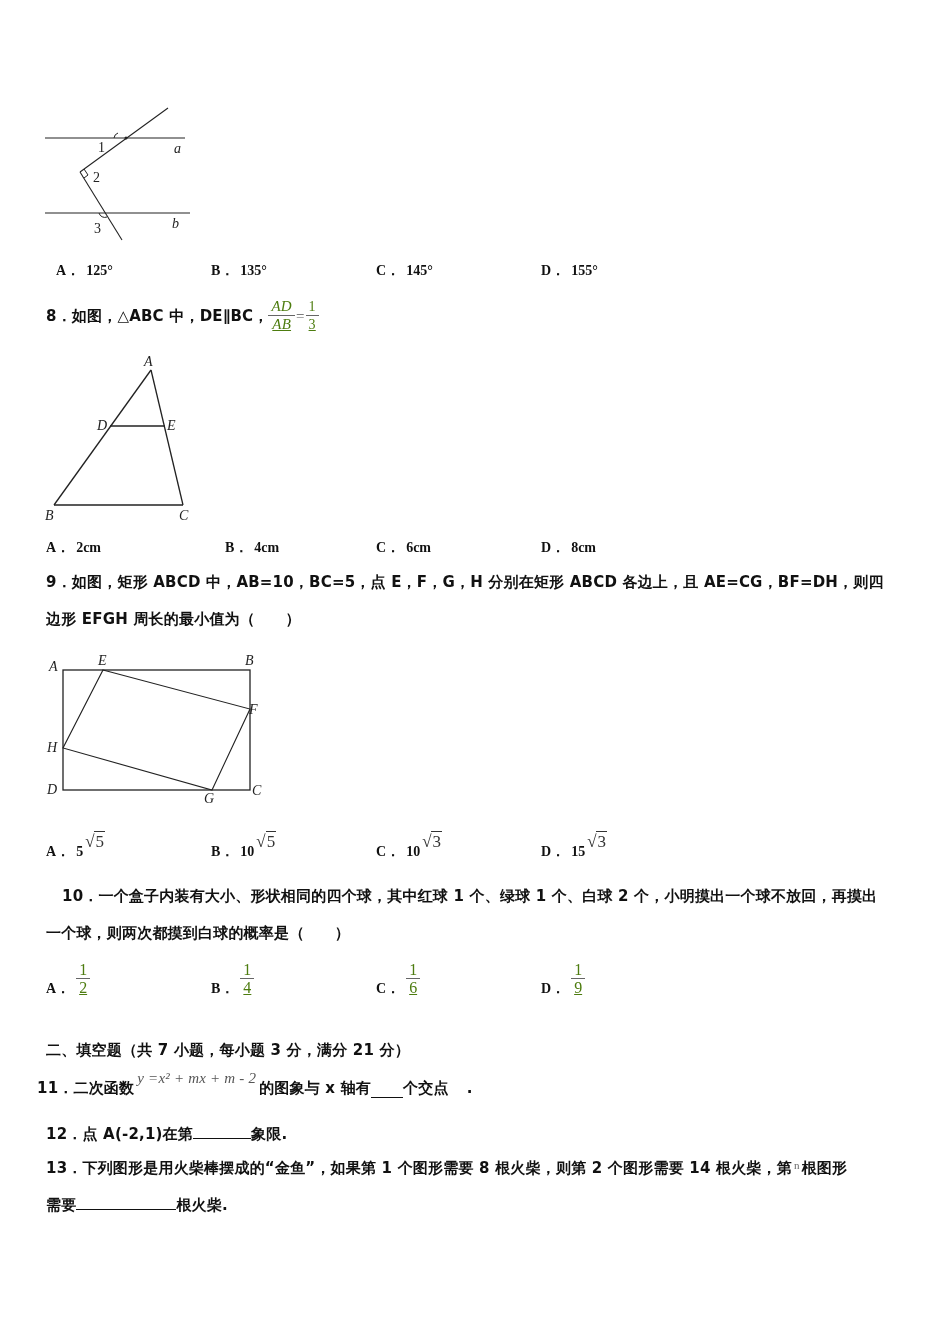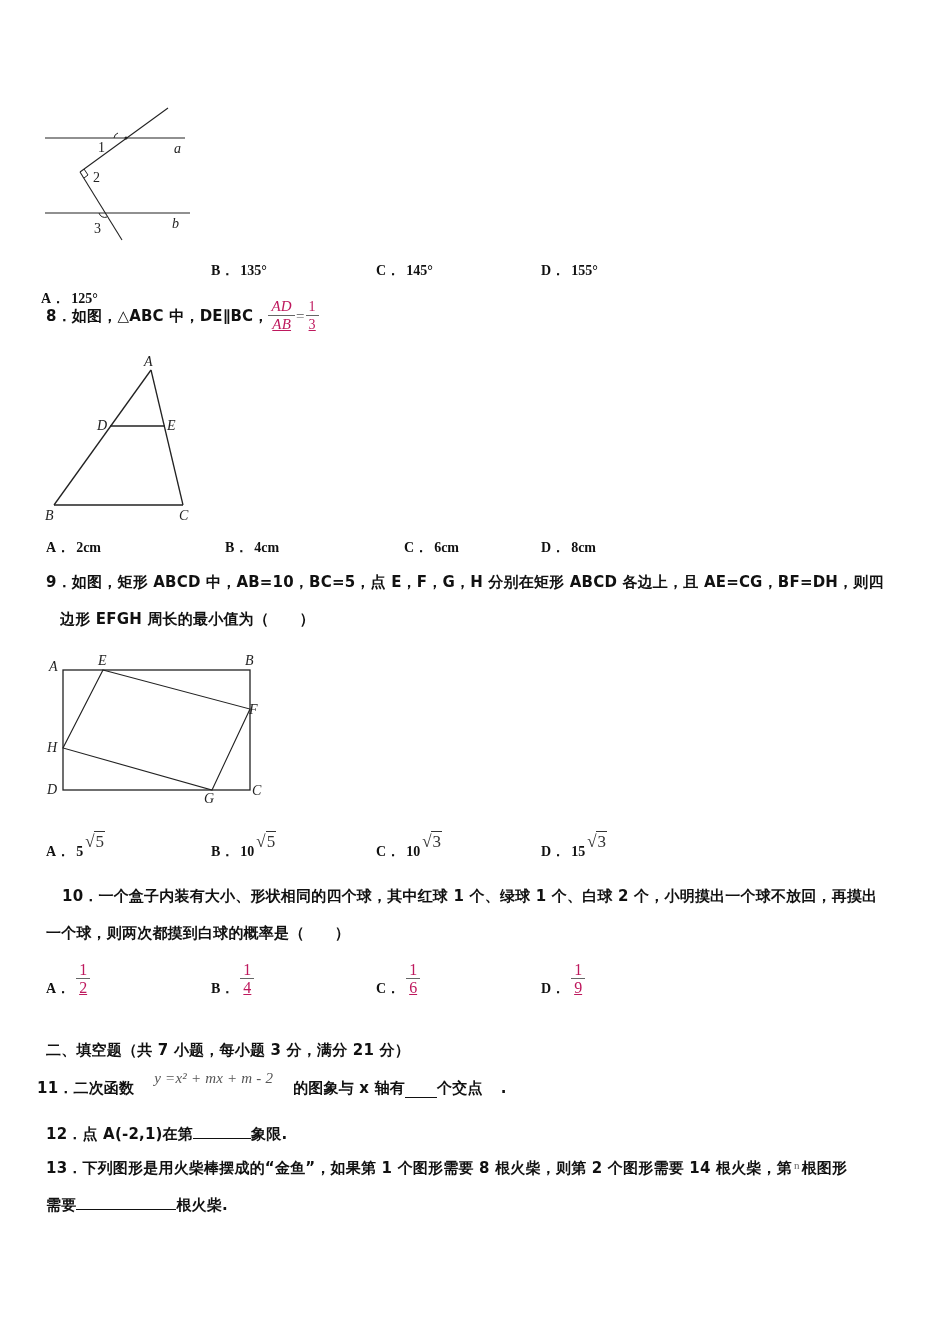--- a/index.html
+++ b/index.html
@@ -20,21 +20,21 @@
     font-family: "Liberation Serif", "DejaVu Serif", serif;
   }
   .opt-label { display: inline-block; margin-right: 6px; }
   .math {
     font-family: "Liberation Serif", "DejaVu Serif", serif;
     font-style: italic; font-weight: normal; color: #555;
   }
   .frac {
     display: inline-flex; flex-direction: column; align-items: center;
     vertical-align: middle; font-family: "Liberation Serif", serif;
-    font-weight: normal; color: #be185d; font-size: 16px; line-height: 17px;
+    font-weight: normal; color: #4d7c0f; font-size: 16px; line-height: 17px;
   }
   .frac .num { padding: 0 3px; }
   .frac .bar { width: 100%; height: 1px; background: #666; }
   .frac .den { padding: 0 3px; text-decoration: underline; }
   .sqrt {
     font-family: "Liberation Serif", serif; font-weight: normal; color: #333;
     font-size: 17px; position: relative; top: -9px; margin-left: 2px;
   }
   .sqrt .rad { border-top: 1px solid #333; padding: 0 1px; }
   .blank { display: inline-block; border-bottom: 1.5px solid #111; vertical-align: baseline; }
@@ -52,21 +52,21 @@
   <path d="M74,38 A6,6 0 0,1 78,33" fill="none" stroke="#222" stroke-width="1"></path>
   <path d="M59,113 A6,6 0 0,0 67,117" fill="none" stroke="#222" stroke-width="1"></path>
   <circle cx="86" cy="38" r="1.5" fill="#222"></circle>
   <text x="58" y="52" font-size="14" style="font-style:normal">1</text>
   <text x="53" y="82" font-size="14" style="font-style:normal">2</text>
   <text x="54" y="133" font-size="14" style="font-style:normal">3</text>
   <text x="134" y="53" font-size="14">a</text>
   <text x="132" y="128" font-size="14">b</text>
 </svg>
 
-<div class="abs opt" style="left:41px; top:262px;margin-top:28px;">
+<div class="abs opt" style="left:56px; top:262px;">
   <span class="opt-label">A．</span><span>125°</span>
 </div>
 <div class="abs opt" style="left:211px; top:262px;">
   <span class="opt-label">B．</span><span>135°</span>
 </div>
 <div class="abs opt" style="left:376px; top:262px;">
   <span class="opt-label">C．</span><span>145°</span>
 </div>
 <div class="abs opt" style="left:541px; top:262px;">
   <span class="opt-label">D．</span><span>155°</span>
@@ -98,29 +98,29 @@
   <text x="5" y="175" font-size="14">B</text>
   <text x="139" y="175" font-size="14">C</text>
 </svg>
 
 <div class="abs opt" style="left:46px; top:539px;">
   <span class="opt-label">A．</span><span>2cm</span>
 </div>
 <div class="abs opt" style="left:225px; top:539px;">
   <span class="opt-label">B．</span><span>4cm</span>
 </div>
-<div class="abs opt" style="left:376px; top:539px;margin-left:28px;">
+<div class="abs opt" style="left:376px; top:539px;">
   <span class="opt-label">C．</span><span>6cm</span>
 </div>
 <div class="abs opt" style="left:541px; top:539px;">
   <span class="opt-label">D．</span><span>8cm</span>
 </div>
 
 <div class="abs q-text" style="left:46px; top:572px;">9．如图，矩形 ABCD 中，AB=10，BC=5，点 E，F，G，H 分别在矩形 ABCD 各边上，且 AE=CG，BF=DH，则四</div>
-<div class="abs q-text" style="left:46px; top:609px;margin-left:14px;">边形 EFGH 周长的最小值为（　　）</div>
+<div class="abs q-text" style="left:46px; top:609px;">边形 EFGH 周长的最小值为（　　）</div>
 
 <svg class="abs" style="left:40px; top:645px;" width="240" height="160" viewBox="0 0 240 160">
   <rect x="23" y="25" width="187" height="120" fill="none" stroke="#222" stroke-width="1.3"></rect>
   <polygon points="63,25 210,64 172,145 23,103" fill="none" stroke="#222" stroke-width="1.1"></polygon>
   <text x="9" y="26" font-size="14">A</text>
   <text x="58" y="20" font-size="14">E</text>
   <text x="205" y="20" font-size="14">B</text>
   <text x="209" y="69" font-size="14">F</text>
   <text x="7" y="107" font-size="14">H</text>
   <text x="7" y="149" font-size="14">D</text>
@@ -174,21 +174,21 @@
       <span class="num">1</span>
       <span class="bar"></span>
       <span class="den">9</span>
     </span>
 </div>
 
 <div class="abs q-text" style="left:46px; top:1040px;">二、填空题（共 7 小题，每小题 3 分，满分 21 分）</div>
 
 <div class="abs q-text" style="left:37px; top:1068px; display:flex; align-items:flex-end; height:30px;">
   <span>11．二次函数</span>
-  <span class="math" style="font-size:15px; position:relative; top:-10px; margin:0 20px;">y =x² + mx + m - 2</span>
+  <span class="math" style="font-size:15px; position:relative; top:-10px; margin:0 3px;">y =x² + mx + m - 2</span>
   <span>的图象与 x 轴有</span>
   <span class="blank" style="width:32px;"></span>
   <span>个交点</span>
   <span style="margin-left:18px;">.</span>
 </div>
 
 <div class="abs q-text" style="left:46px; top:1124px;">
   <span>12．点 A(-2,1)在第</span><span class="blank" style="width:58px;"></span><span>象限.</span>
 </div>
 

